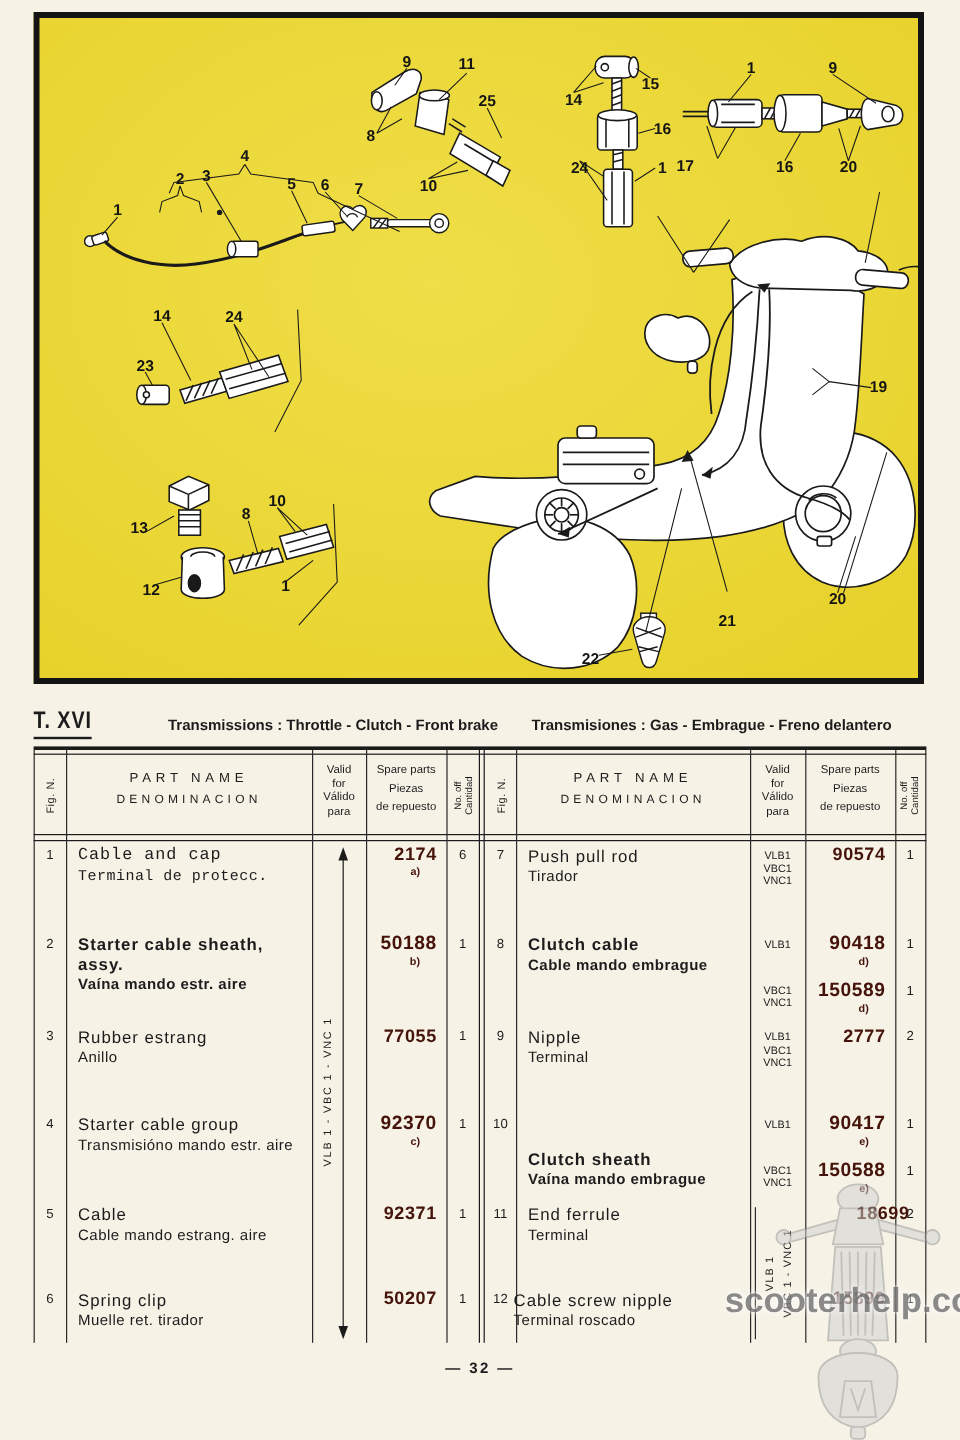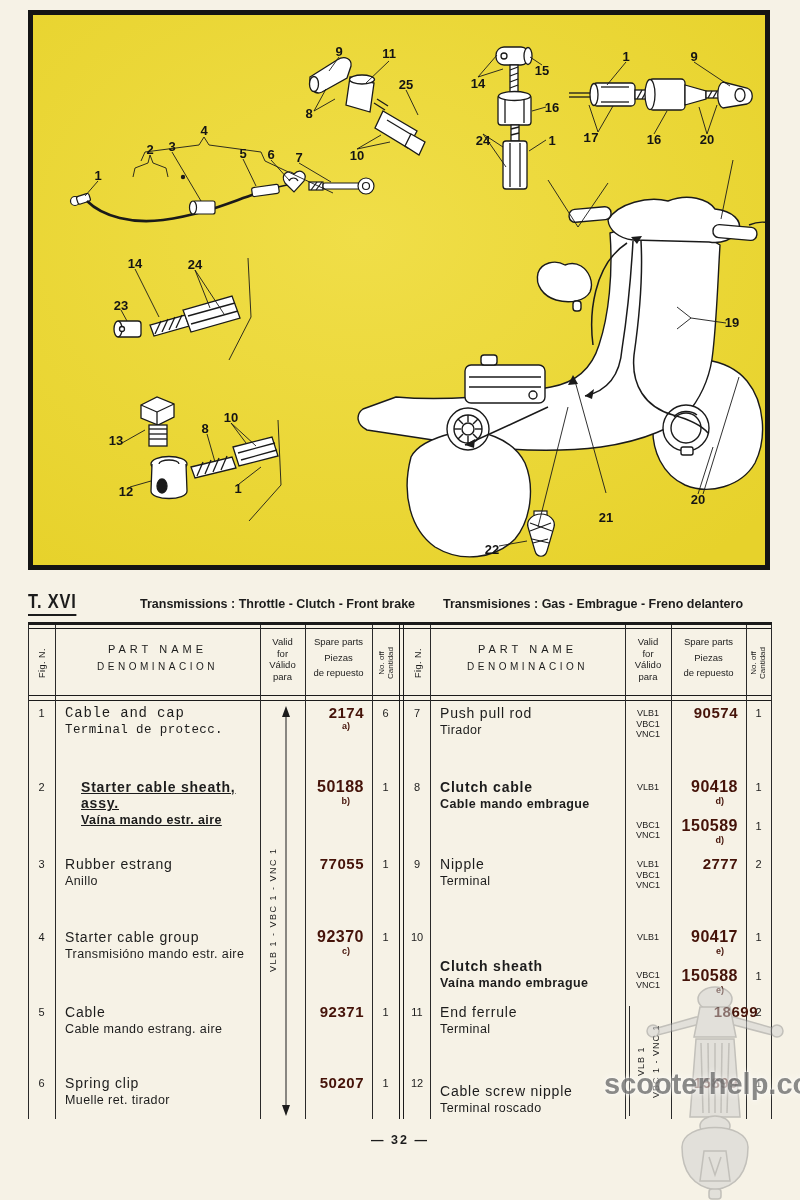--- a/index.html
+++ b/index.html
@@ -334,21 +334,21 @@
       <span class="callout" style="left: 356px; top: 38px;">11</span>
       <span class="callout" style="left: 373px; top: 69px;">25</span>
       <span class="callout" style="left: 324px; top: 140px;">10</span>
       <span class="callout" style="left: 445px; top: 68px;">14</span>
       <span class="callout" style="left: 509px; top: 55px;">15</span>
       <span class="callout" style="left: 519px; top: 92px;">16</span>
       <span class="callout" style="left: 450px; top: 125px;">24</span>
       <span class="callout" style="left: 519px; top: 125px;">1</span>
       <span class="callout" style="left: 593px; top: 41px;">1</span>
       <span class="callout" style="left: 661px; top: 41px;">9</span>
-      <span class="callout" style="left: 558px; top: 123px; font-family: Liberation Mono, monospace;">17</span>
+      <span class="callout" style="left: 538px; top: 123px;">17</span>
       <span class="callout" style="left: 621px; top: 124px;">16</span>
       <span class="callout" style="left: 674px; top: 124px;">20</span>
       <span class="callout" style="left: 102px; top: 248px;">14</span>
       <span class="callout" style="left: 162px; top: 249px;">24</span>
       <span class="callout" style="left: 88px; top: 290px;">23</span>
       <span class="callout" style="left: 83px; top: 425px;">13</span>
       <span class="callout" style="left: 93px; top: 476px;">12</span>
       <span class="callout" style="left: 172px; top: 413px;">8</span>
       <span class="callout" style="left: 198px; top: 402px;">10</span>
       <span class="callout" style="left: 205px; top: 473px;">1</span>
@@ -423,21 +423,21 @@
         </div>
         <div class="c-spare" style="left:277px;width:67px;">
           <div class="num">2174</div>
           <div class="note">a)</div>
         </div>
         <div class="c-qty" style="left:344px;width:27px;">6</div>
       </div>
 
       <div class="row bold-row" style="top:74px;height:77px;">
         <div class="c-fig">2</div>
-        <div class="c-name" style="left:43px;width:205px;text-decoration:underline;">
+        <div class="c-name" style="left:27px;width:205px;">
           <div class="en">Starter cable sheath, assy.</div>
           <div class="es">Vaína mando estr. aire</div>
         </div>
         <div class="c-spare" style="left:277px;width:67px;">
           <div class="num" style="font-size:16px;">50188</div>
           <div class="note">b)</div>
         </div>
         <div class="c-qty" style="left:344px;width:27px;">1</div>
       </div>
 
@@ -629,21 +629,21 @@
           <div class="es">Terminal</div>
         </div>
         <div class="c-spare" style="left:267px;width:75px;margin-left:20px;">
           <div class="num">18699</div>
         </div>
         <div class="c-qty" style="left:342px;width:25px;">2</div>
       </div>
 
       <div class="row" style="top:370px;height:54px;">
         <div class="c-fig" style="width:26px;">12</div>
-        <div class="c-name" style="left:26px;width:195px;margin-top:8px;">
+        <div class="c-name" style="left:14px;width:195px;">
           <div class="en">Cable screw nipple</div>
           <div class="es">Terminal roscado</div>
         </div>
         <div class="c-spare" style="left:267px;width:75px;">
           <div class="num">15899</div>
         </div>
         <div class="c-qty" style="left:342px;width:25px;">1</div>
       </div>
     </div>
   </div>

